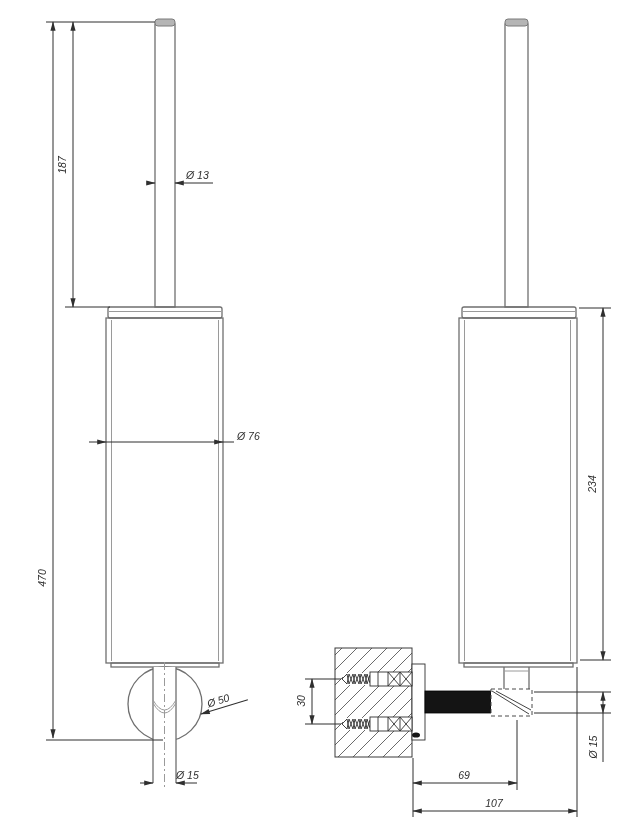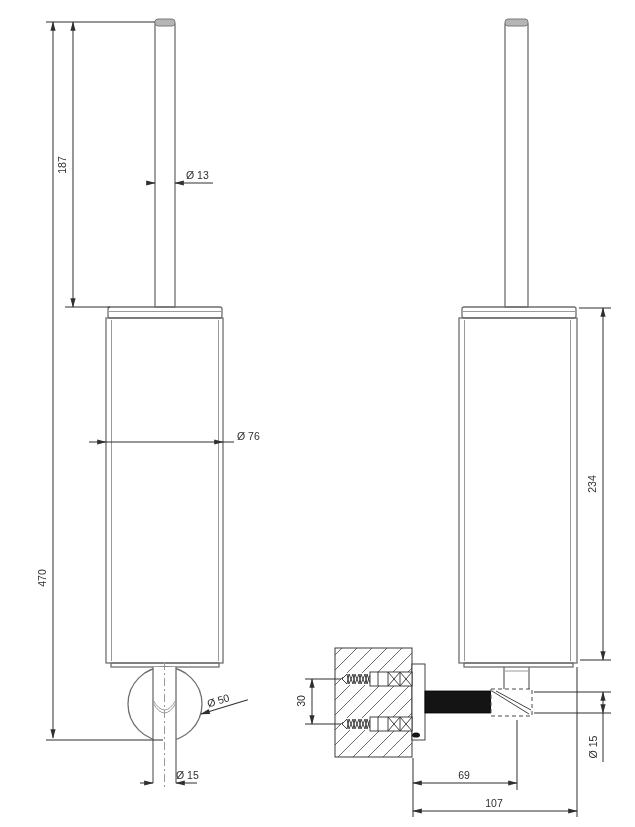--- a/index.html
+++ b/index.html
@@ -1,17 +1,17 @@
 <!DOCTYPE html>
 <html><head>
 <meta charset="utf-8">
 <style>
   html,body{margin:0;padding:0;background:#ffffff;}
   .stage{position:relative;width:635px;height:827px;background:#fff;overflow:hidden;
-         font-family:"Liberation Sans", sans-serif;}
+         font-family:"Liberation Sans", sans-serif;font-style:italic;}
   svg{display:block}
   text{font-family:"Liberation Sans", sans-serif;font-size:10.5px;fill:#2f2f2f;}
   .dim{stroke:#2f2f2f;stroke-width:1;fill:none;}
   .obj{stroke:#6f6f6f;stroke-width:1.3;fill:none;}
   .obj2{stroke:#9a9a9a;stroke-width:1;fill:none;}
   .thin{stroke:#2f2f2f;stroke-width:0.9;fill:none;}
   .whitefill{fill:#ffffff;}
 </style>
 </head>
 <body>

